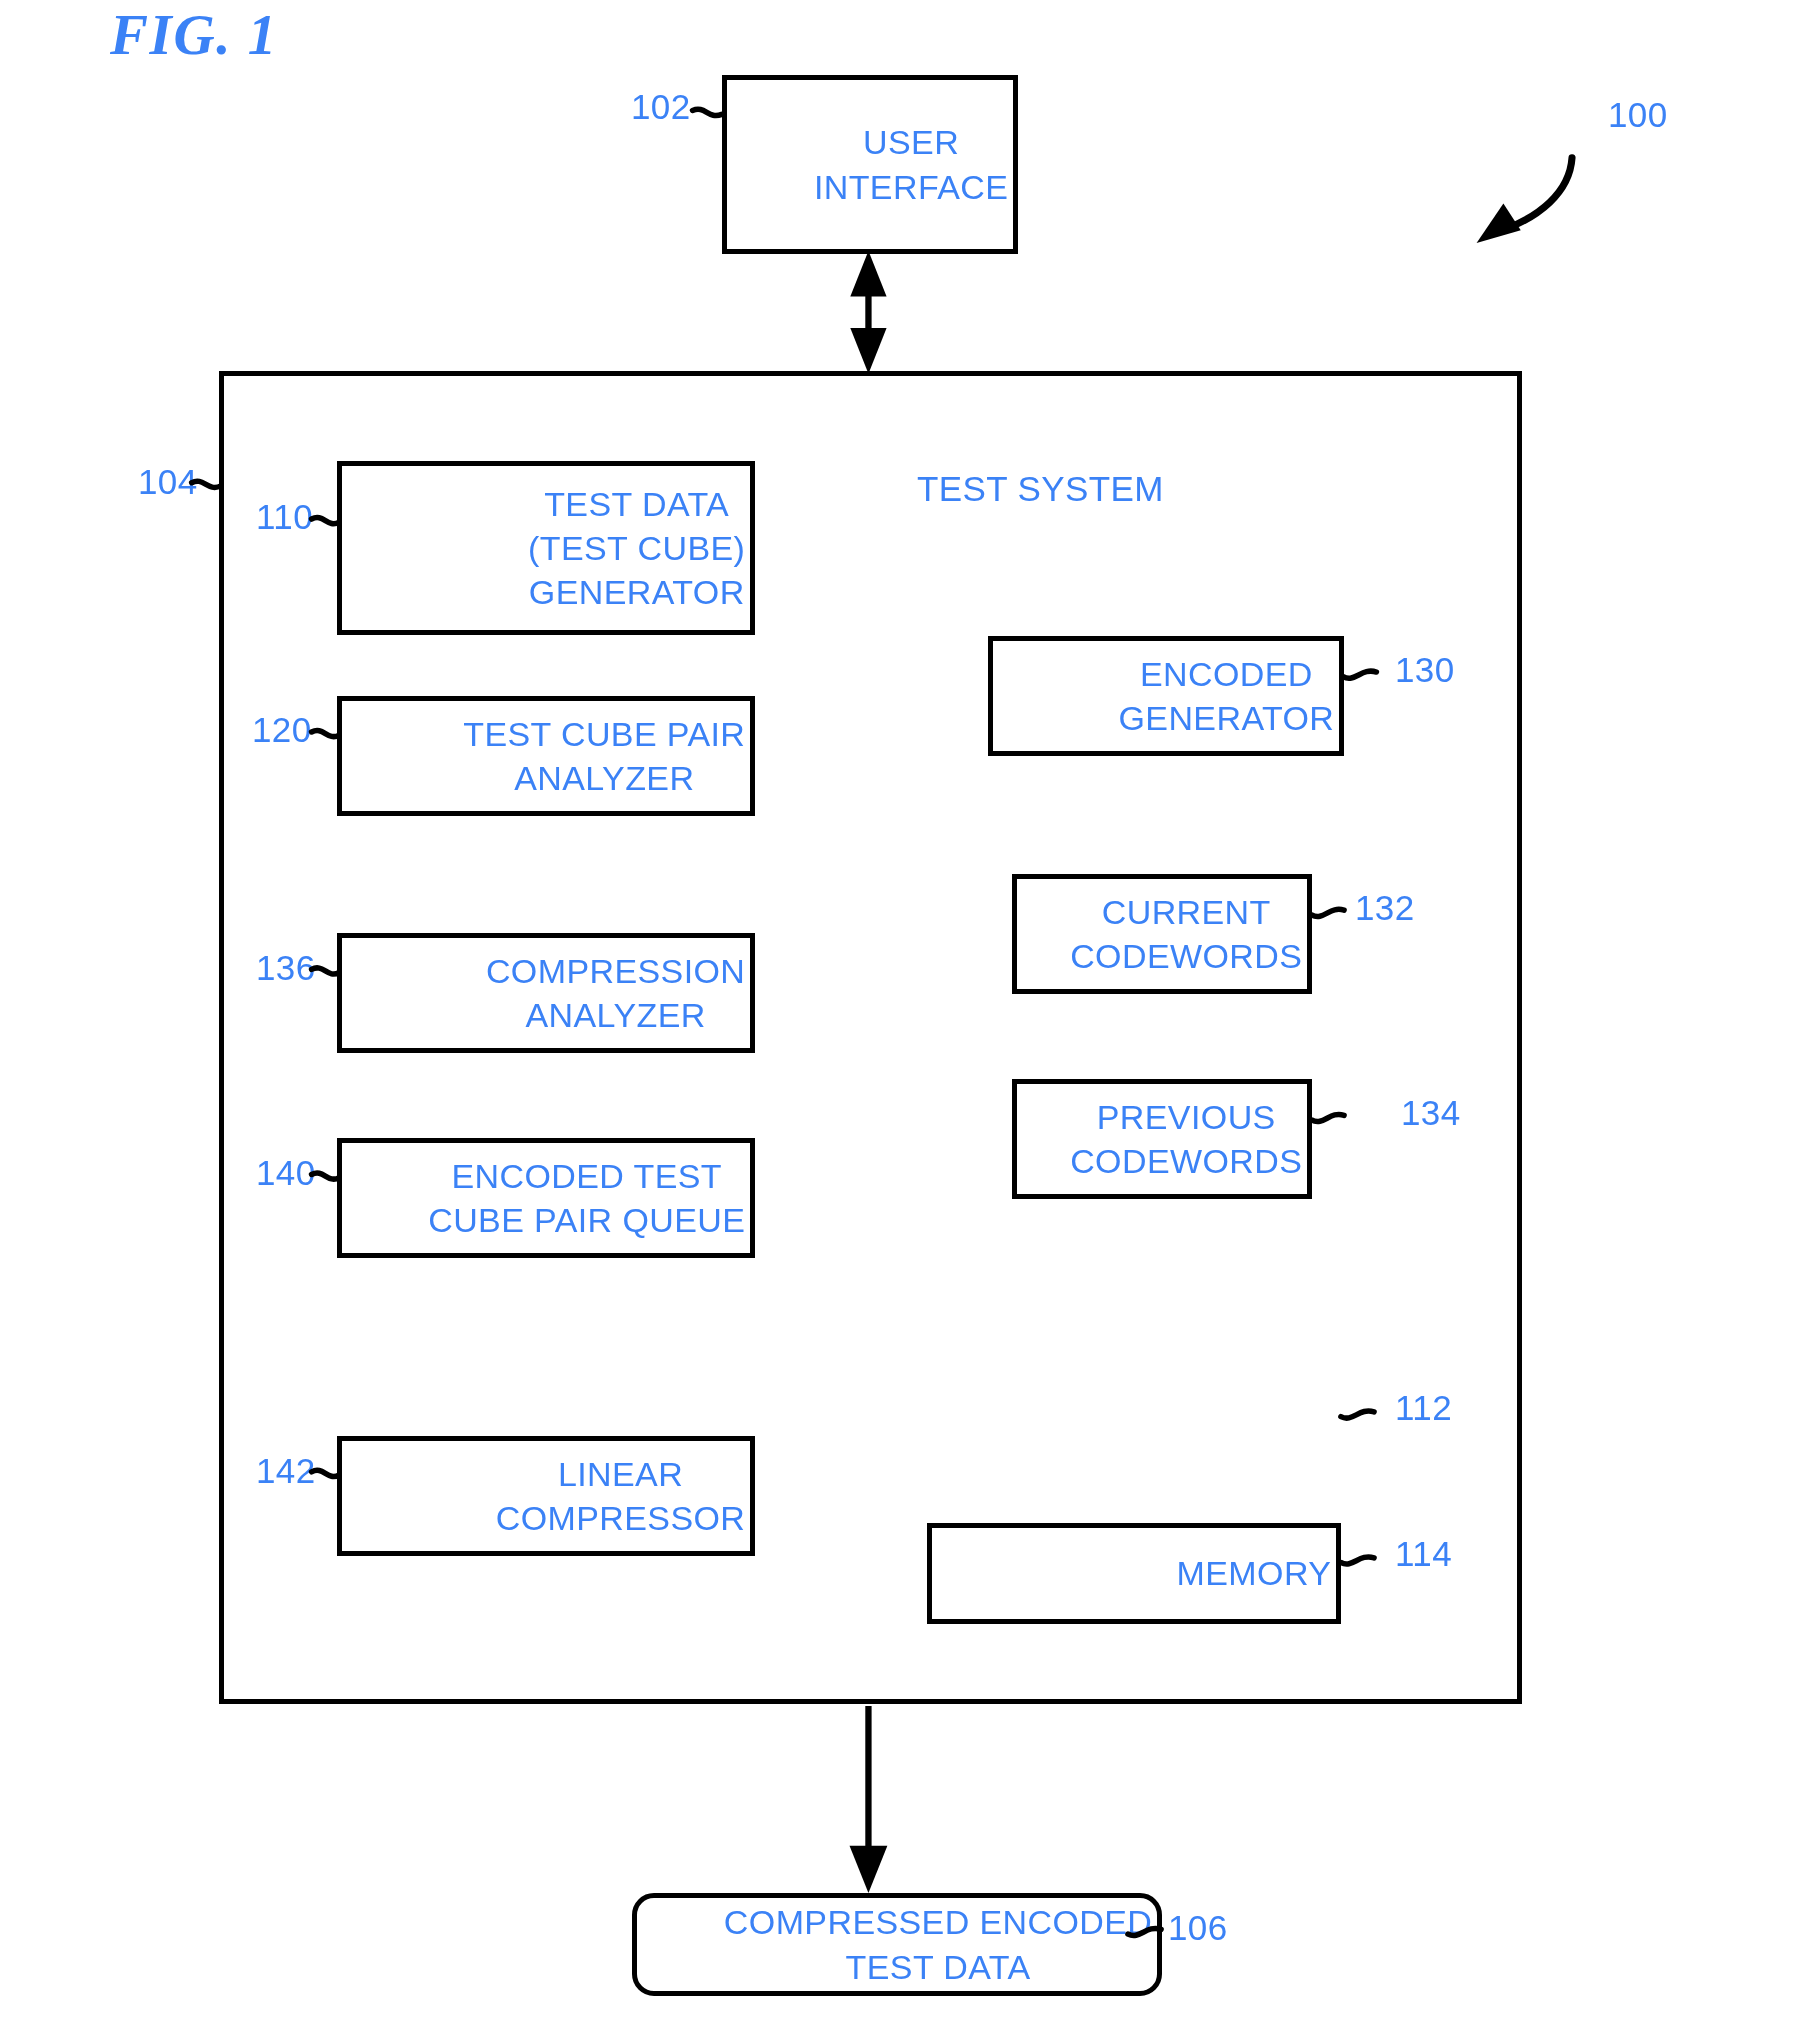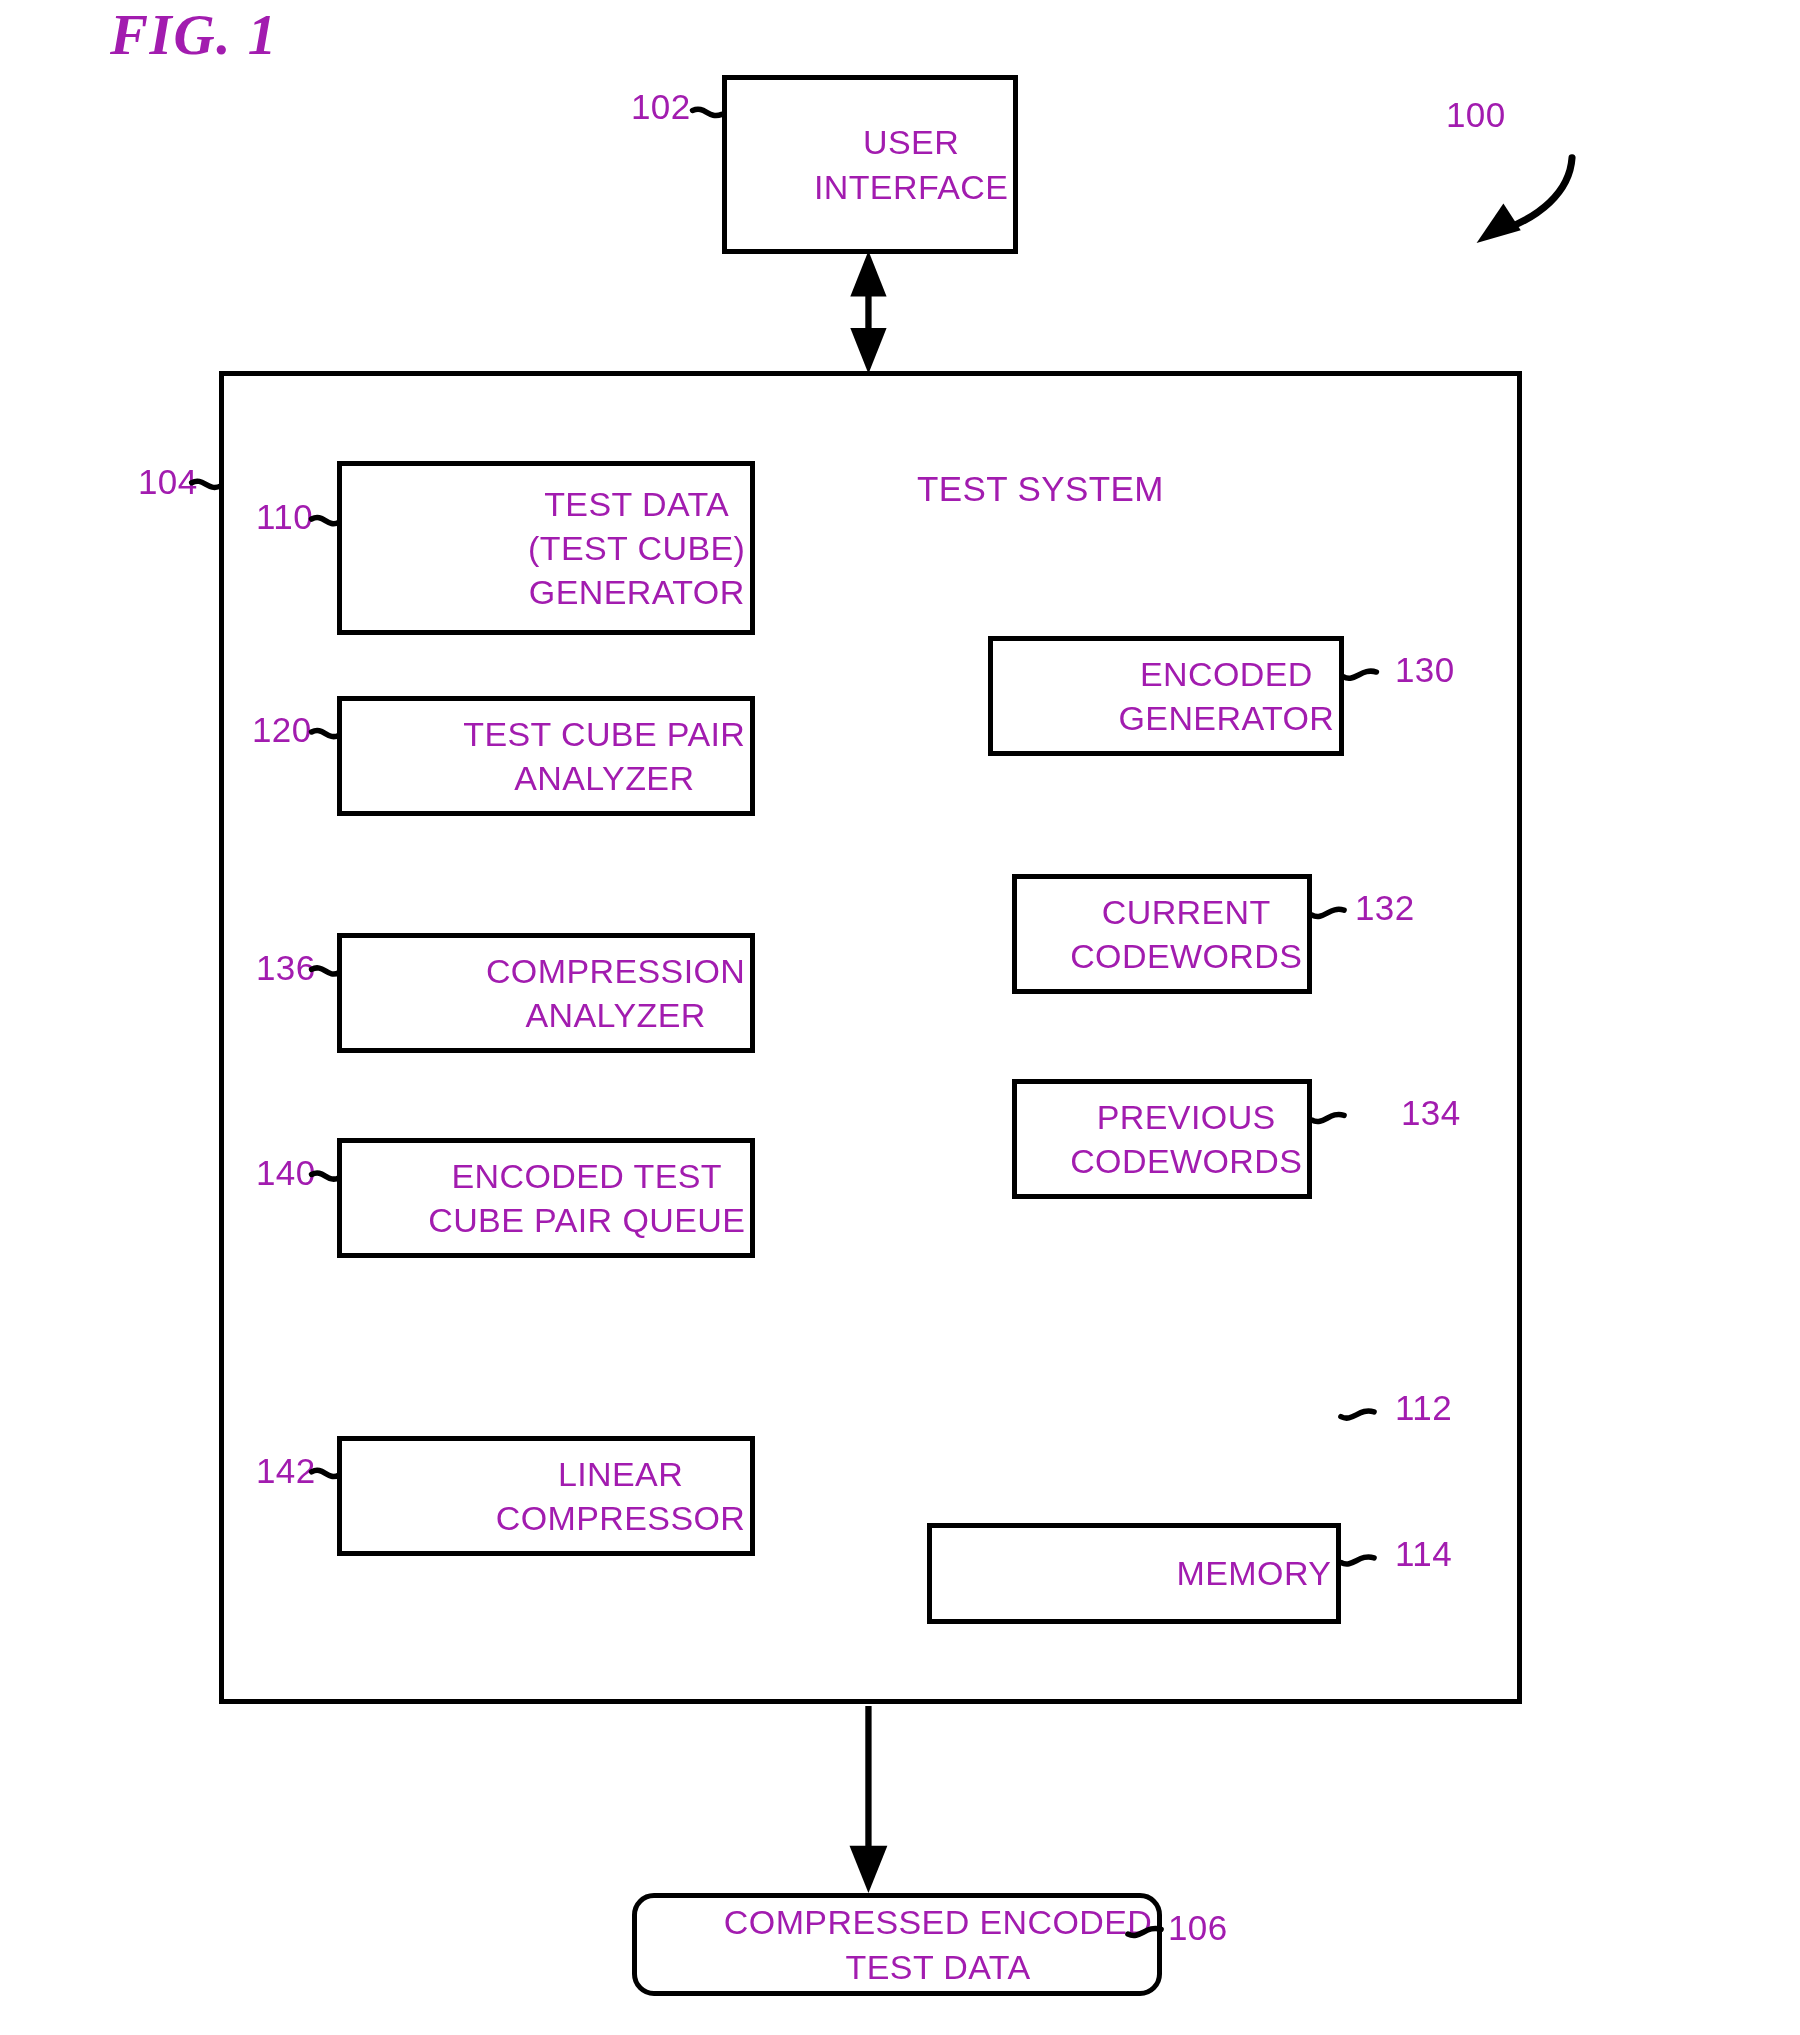--- a/index.html
+++ b/index.html
@@ -6,21 +6,21 @@
     margin: 0;
     padding: 0;
     background: #ffffff;
   }
   #figure-root {
     position: relative;
     width: 1784px;
     height: 2035px;
     background: #ffffff;
     font-family: "Liberation Sans", sans-serif;
-    color: #a21caf;
+    color: #3b82f6;
     overflow: hidden;
   }
 
   
   #fig-title {
     position: absolute;
     left: 110px;
     top: 1.6px;
     font-family: "Liberation Serif", serif;
     font-weight: bold;
@@ -87,21 +87,21 @@
     pointer-events: none;
   }
 </style>
 </head>
 <body>
 
 <div id="figure-root">
 
   <div id="fig-title">FIG. 1</div>
 
-  <div class="ref" style="left:1446px; top:95px;">100</div>
+  <div class="ref" style="left:1608px; top:95px;">100</div>
 
   <div class="box" id="box-user-interface" style="left:722px; top:75px; width:296px; height:179px;">
     <span class="box-label">USER
 INTERFACE</span>
   </div>
   <div class="ref" style="left:631px; top:87px;">102</div>
 
   <div id="test-system-container"></div>
   <div id="test-system-title">TEST SYSTEM</div>
   <div class="ref" style="left:138px; top:462px;">104</div>

